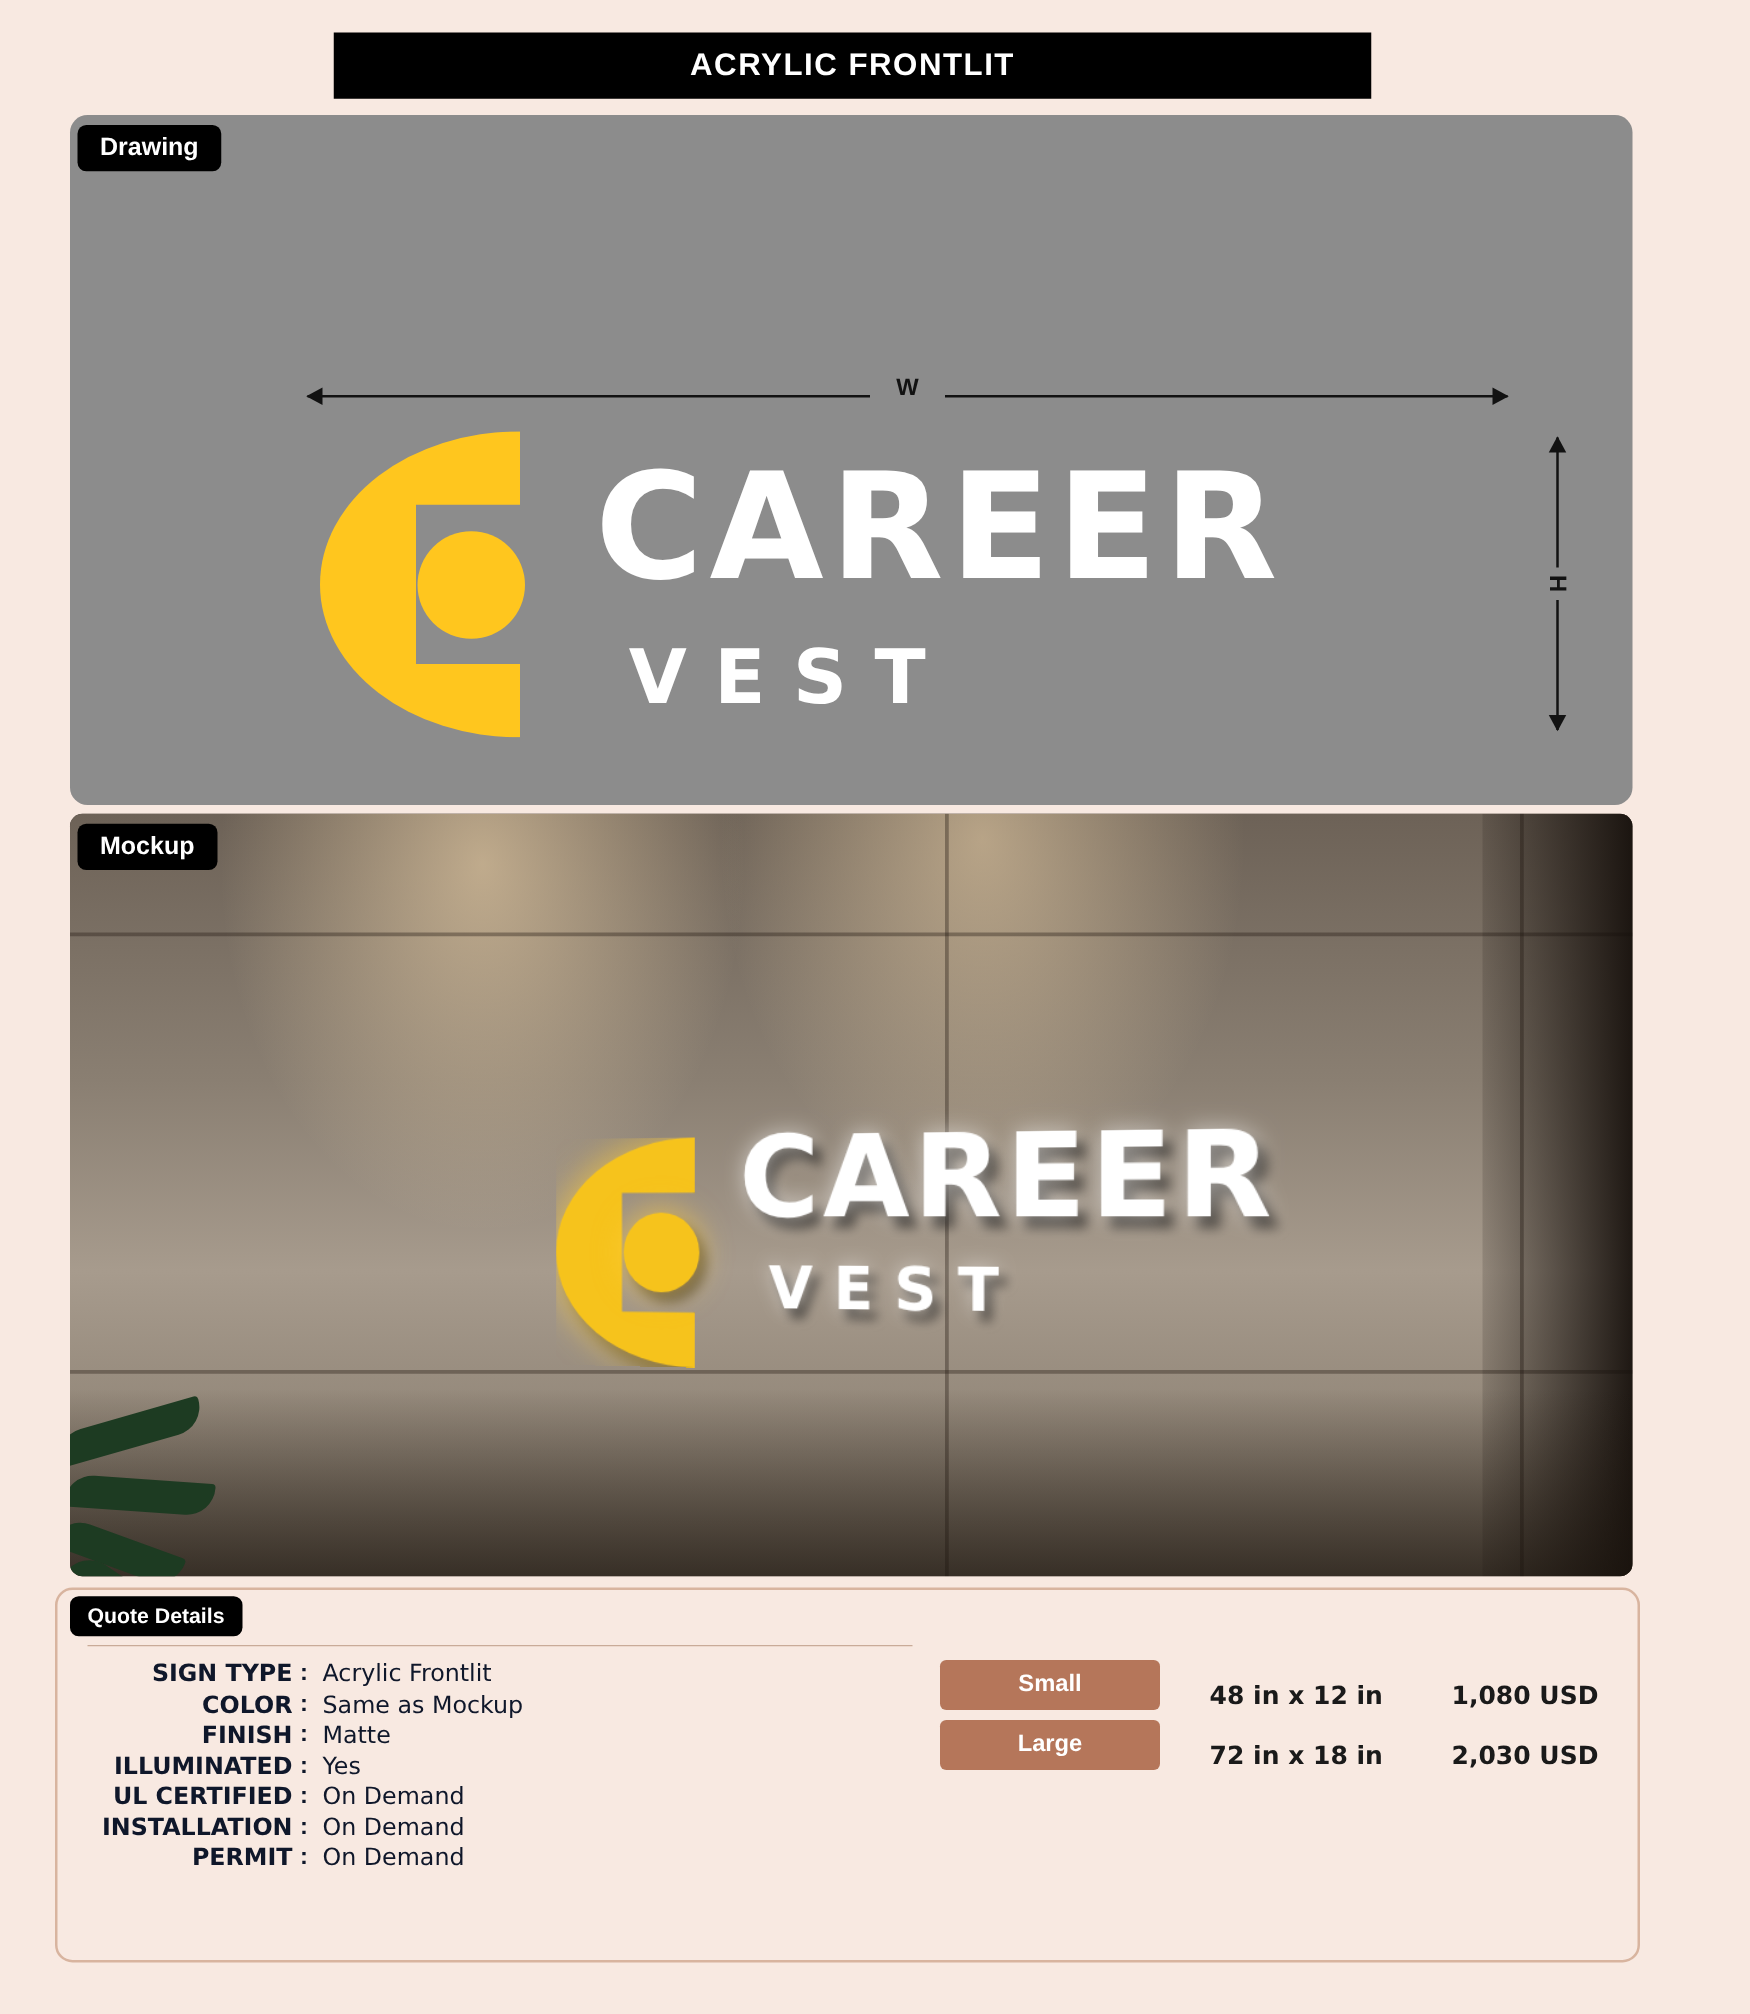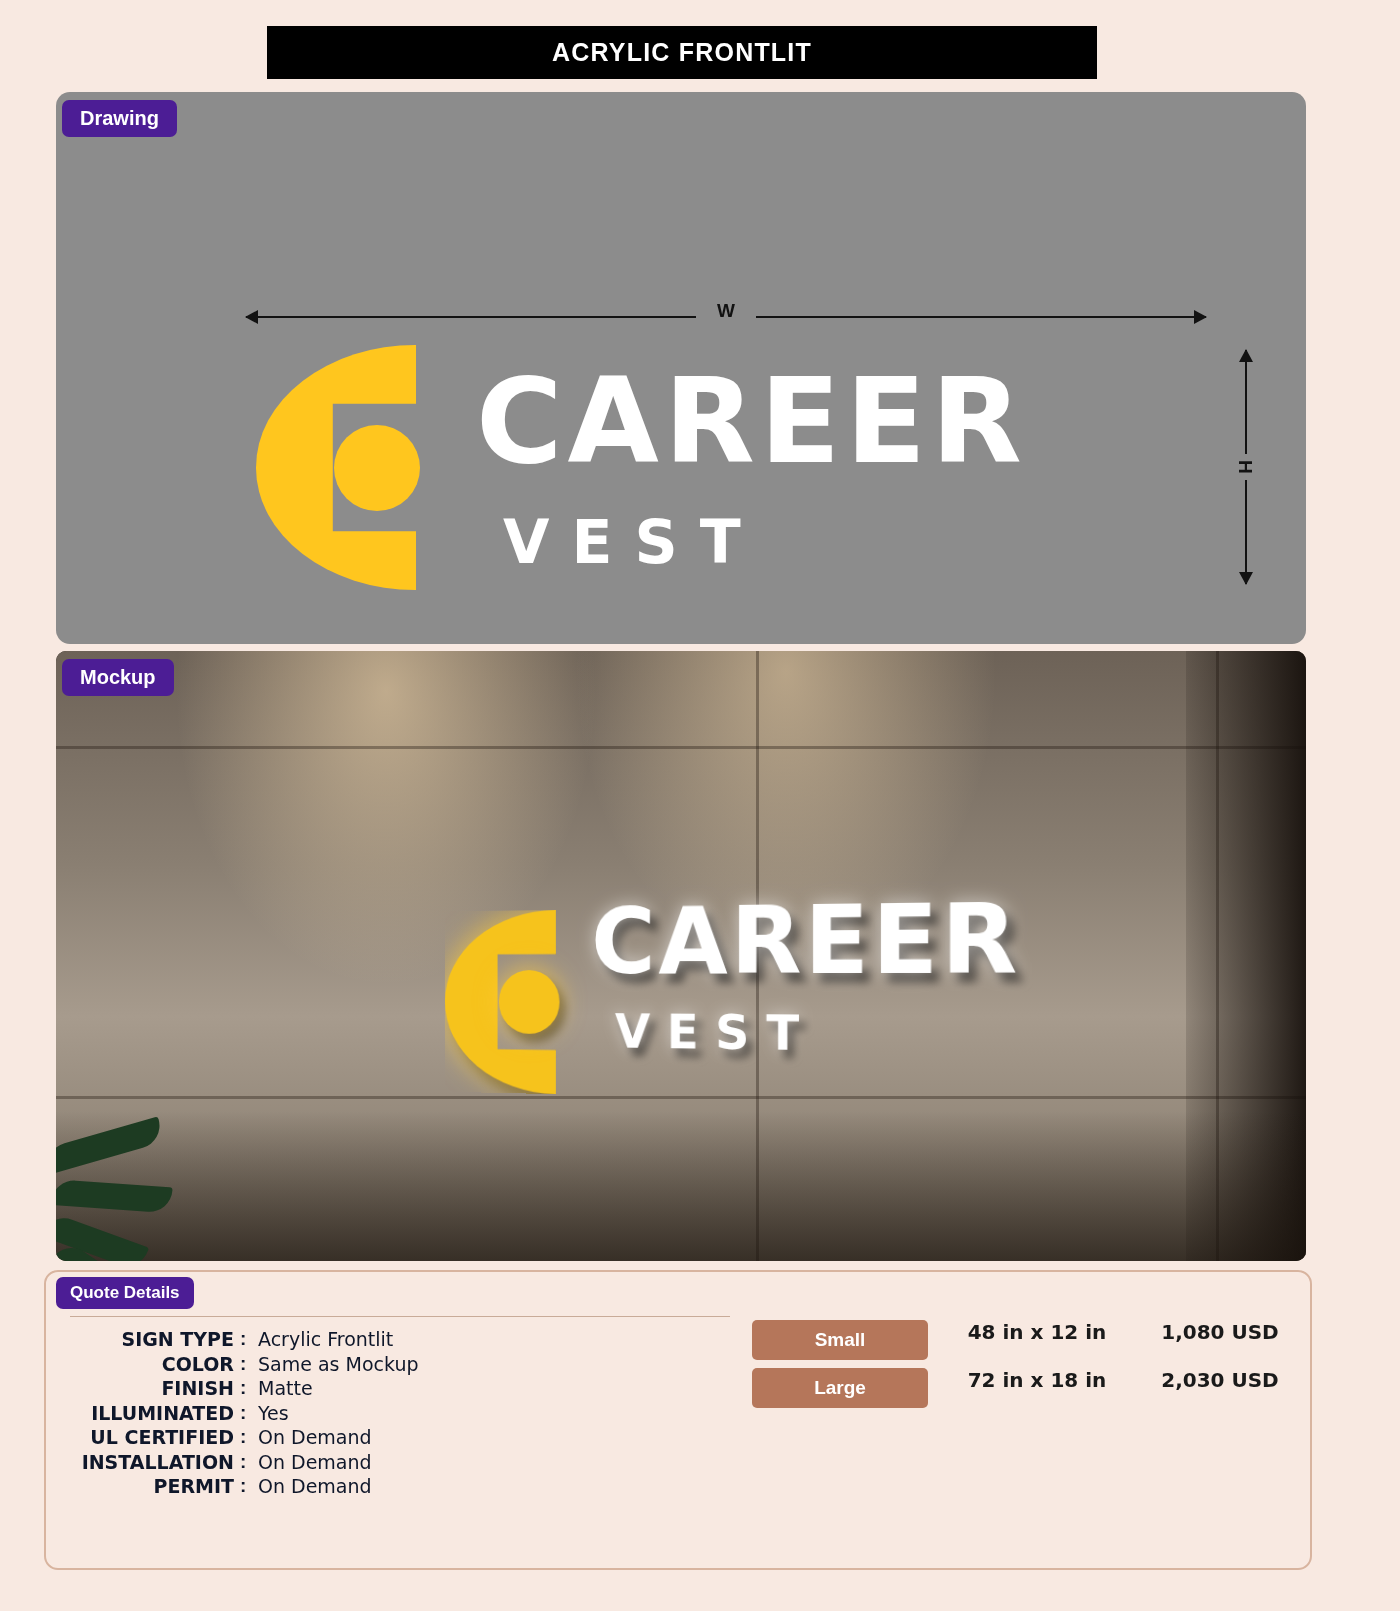--- a/index.html
+++ b/index.html
@@ -29,21 +29,21 @@
     align-items: center;
     justify-content: center;
     letter-spacing: 1.2px;
     font-size: 25px;
     font-weight: bold;
   }
 
   
   .chip {
     position: absolute;
-    background: #4c1d95;
+    background: #000000;
     color: #ffffff;
     font-weight: bold;
     font-size: 20px;
     border-radius: 7px;
     padding: 7px 18px;
     z-index: 5;
     white-space: nowrap;
   }
 
   
@@ -333,21 +333,21 @@
     background: #000000;
     color: #ffffff;
     height: 42px;
     align-items: center;
     font-weight: bold;
     font-size: 20px;
     letter-spacing: 0.5px;
   }
   .pt-row {
     display: flex;
-    align-items: flex-start;
+    align-items: flex-end;
     height: 48px;
   }
   .c-size { width: 176px; text-align: center; }
   .c-dim { width: 218px; text-align: center; }
   .c-price { width: 148px; text-align: center; }
 
   .size-pill {
     background: #b5765a;
     color: #ffffff;
     font-weight: bold;

